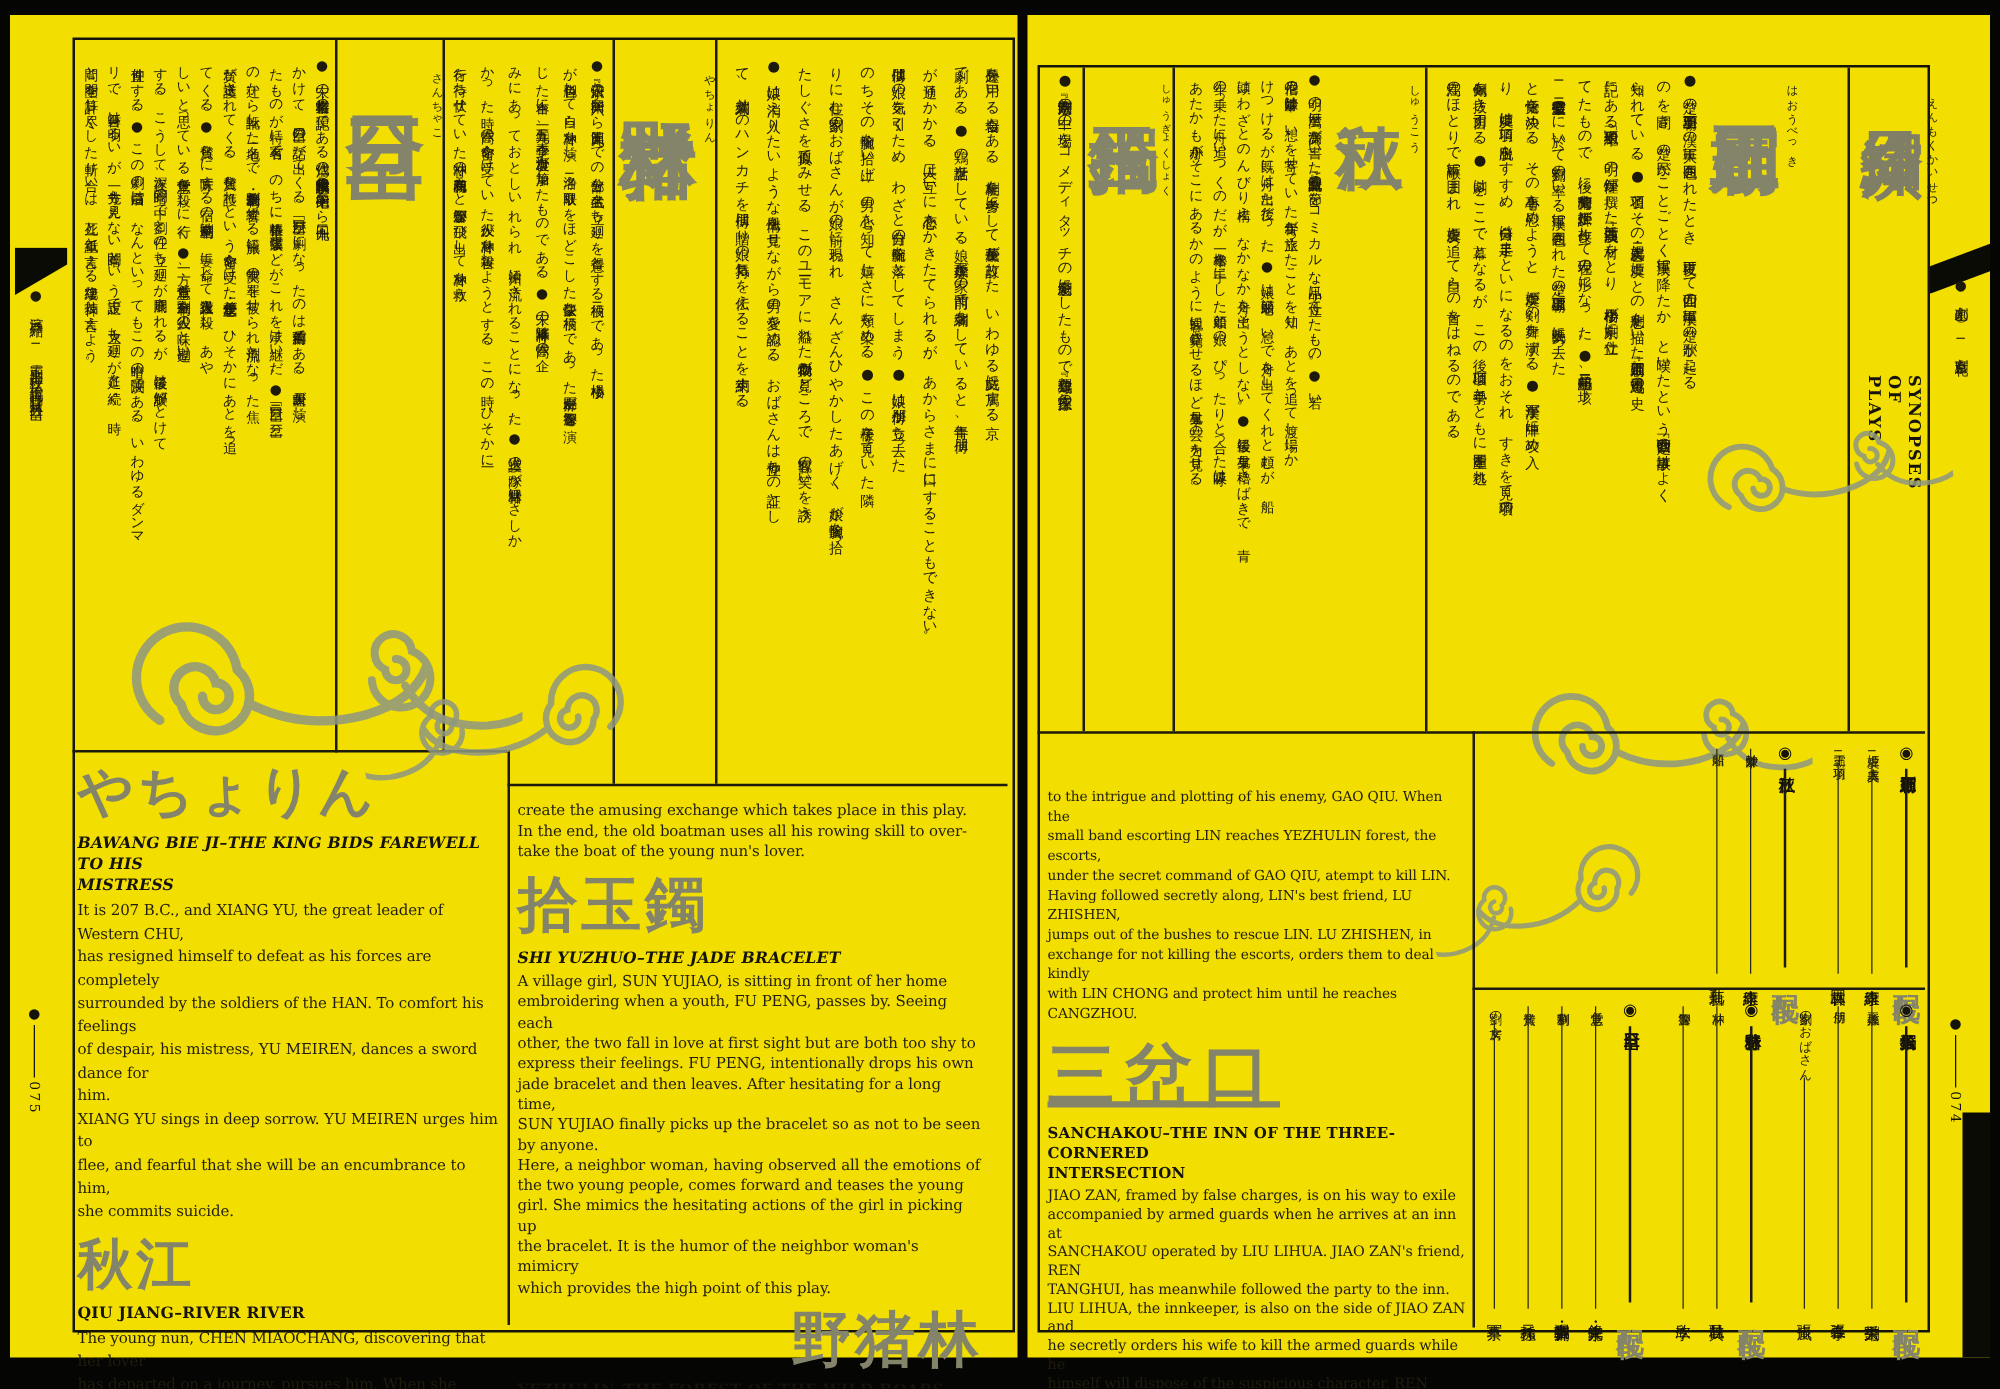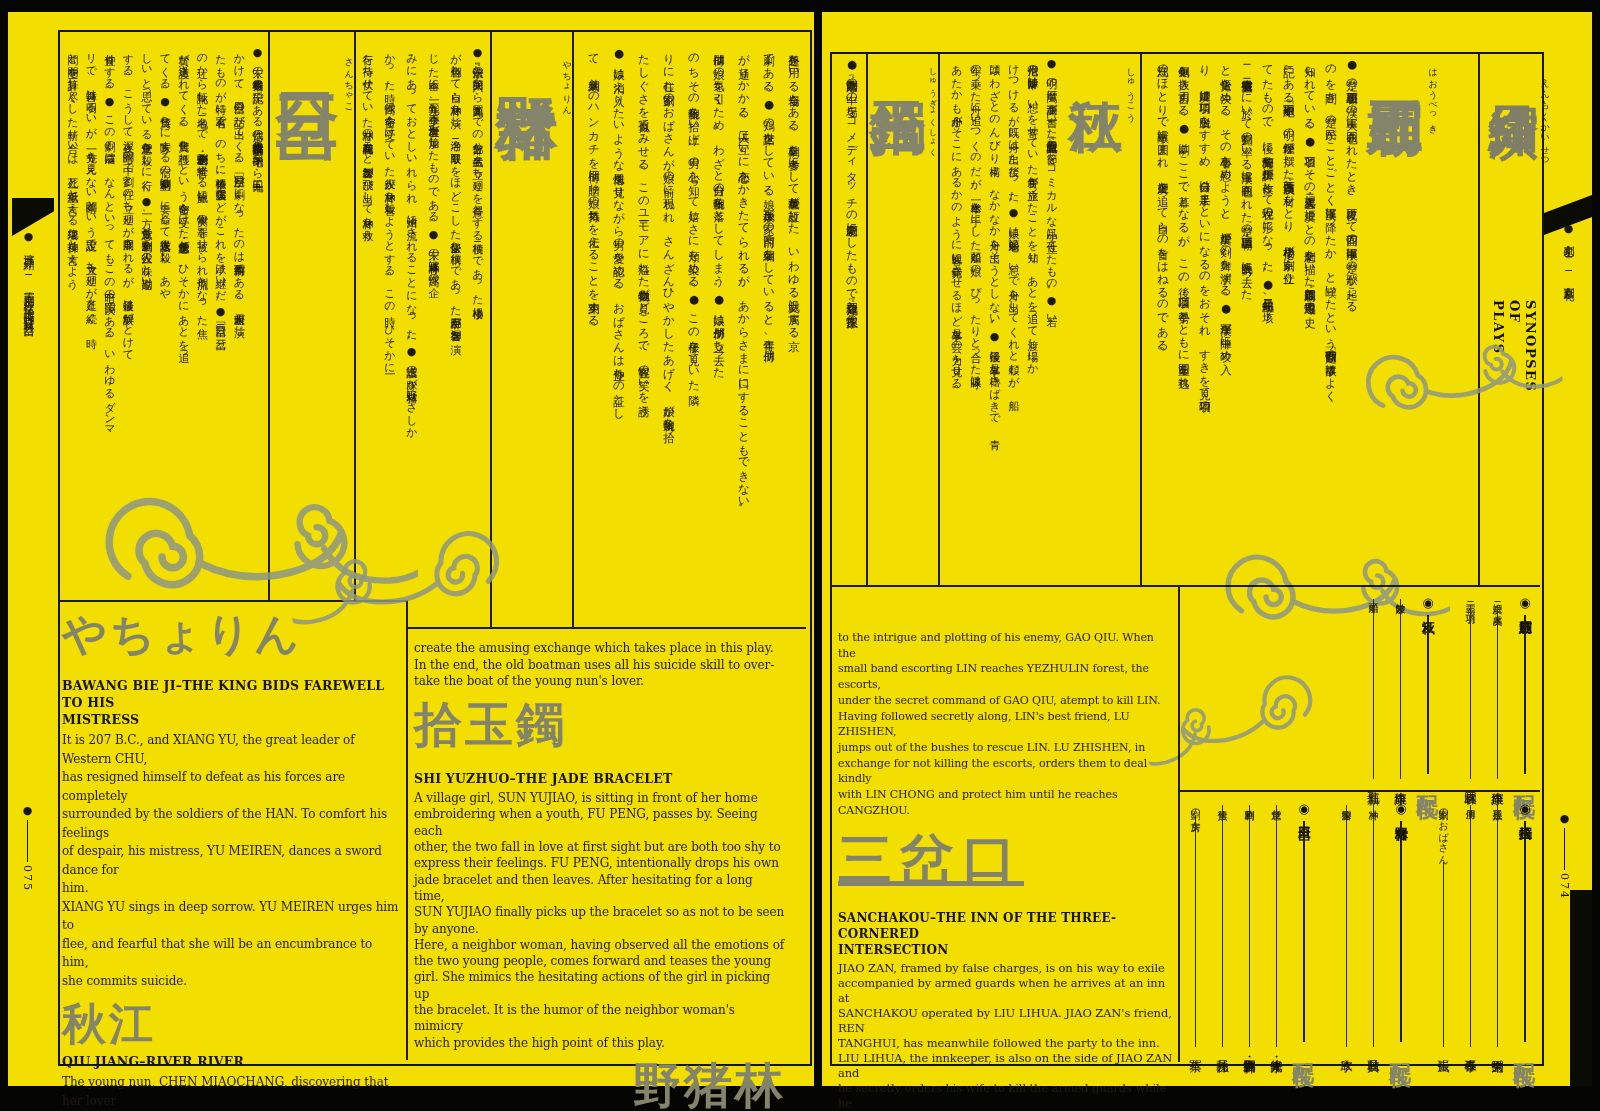--- a/index.html
+++ b/index.html
@@ -122,21 +122,21 @@
 
   <svg class="cloud" style="left:90px;top:440px;" width="320" height="210" viewBox="0 0 300 180">
     <use href="#cloudmotif"></use>
       </svg>
   <svg class="cloud" style="left:280px;top:500px;transform:scaleX(-1) rotate(12deg);" width="220" height="150" viewBox="0 0 300 180">
     <use href="#cloudmotif"></use>
       </svg>
 
   <div style="position:absolute;left:54px;top:598px;width:340px;">
     <div class="enhead">やちょりん</div>
-    <div class="entitle" style="margin-top:20px;">BAWANG BIE JI–THE KING BIDS FAREWELL TO HIS
+    <div class="entitle" style="margin-top:8px;font-style:italic;">BAWANG BIE JI–THE KING BIDS FAREWELL TO HIS
 MISTRESS</div>
     <div class="enbody" style="margin-top:2px;">It is 207 B.C., and XIANG YU, the great leader of Western CHU,
 has resigned himself to defeat as his forces are completely
 surrounded by the soldiers of the HAN. To comfort his feelings
 of despair, his mistress, YU MEIREN, dances a sword dance for
 him.
 XIANG YU sings in deep sorrow. YU MEIREN urges him to
 flee, and fearful that she will be an encumbrance to him,
 she commits suicide.</div>
     <div class="enhead" style="margin-top:10px;">秋江</div>
@@ -145,24 +145,24 @@
 has departed on a journey, pursues him. When she reaches
 the river, she discovers that his boat has already left.
 The young nun begs an old boatman to quickly take her
 across the river, but the boatman intentionally takes his time
 getting the boat ready. The young woman shyly explaining
 about her lover, and the teasing antics of the old boatman</div>
   </div>
 
   <div style="position:absolute;left:406px;top:628px;width:372px;">
     <div class="enbody" style="line-height:16.5px;">create the amusing exchange which takes place in this play.
-In the end, the old boatman uses all his suicide skill to over-
+In the end, the old boatman uses all his rowing skill to over-
 take the boat of the young nun's lover.</div>
     <div class="enhead" style="margin-top:8px;font-size:48px;">拾玉鐲</div>
-    <div class="entitle" style="margin-top:21px;">SHI YUZHUO–THE JADE BRACELET</div>
+    <div class="entitle" style="margin-top:8px;font-style:italic;">SHI YUZHUO–THE JADE BRACELET</div>
     <div class="enbody" style="margin-top:2px;line-height:16.3px;">A village girl, SUN YUJIAO, is sitting in front of her home
 embroidering when a youth, FU PENG, passes by. Seeing each
 other, the two fall in love at first sight but are both too shy to
 express their feelings. FU PENG, intentionally drops his own
 jade bracelet and then leaves. After hesitating for a long time,
 SUN YUJIAO finally picks up the bracelet so as not to be seen
 by anyone.
 Here, a neighbor woman, having observed all the emotions of
 the two young people, comes forward and teases the young
 girl. She mimics the hesitating actions of the girl in picking up
@@ -244,21 +244,21 @@
 
   <div style="position:absolute;left:16px;top:618px;width:335px;">
     <div class="enbody" style="font-size:11px;line-height:15.7px;">to the intrigue and plotting of his enemy, GAO QIU. When the
 small band escorting LIN reaches YEZHULIN forest, the escorts,
 under the secret command of GAO QIU, atempt to kill LIN.
 Having followed secretly along, LIN's best friend, LU ZHISHEN,
 jumps out of the bushes to rescue LIN. LU ZHISHEN, in
 exchange for not killing the escorts, orders them to deal kindly
 with LIN CHONG and protect him until he reaches CANGZHOU.</div>
     <div class="enhead" style="margin-top:12px;font-size:54px;letter-spacing:8px;text-decoration:underline;">三岔口</div>
-    <div class="entitle" style="margin-top:20px;font-size:12px;">SANCHAKOU–THE INN OF THE THREE-CORNERED
+    <div class="entitle" style="margin-top:8px;font-size:12px;">SANCHAKOU–THE INN OF THE THREE-CORNERED
 INTERSECTION</div>
     <div class="enbody" style="margin-top:3px;font-size:11.5px;line-height:15px;">JIAO ZAN, framed by false charges, is on his way to exile
 accompanied by armed guards when he arrives at an inn at
 SANCHAKOU operated by LIU LIHUA. JIAO ZAN's friend, REN
 TANGHUI, has meanwhile followed the party to the inn.
 LIU LIHUA, the innkeeper, is also on the side of JIAO ZAN and
 he secretly orders his wife to kill the armed guards while he
 himself will dispose of the suspicious character, REN TANGHUI,
 who has also come to the inn.
 In the middle of the night, a fight ensues in the darkness

